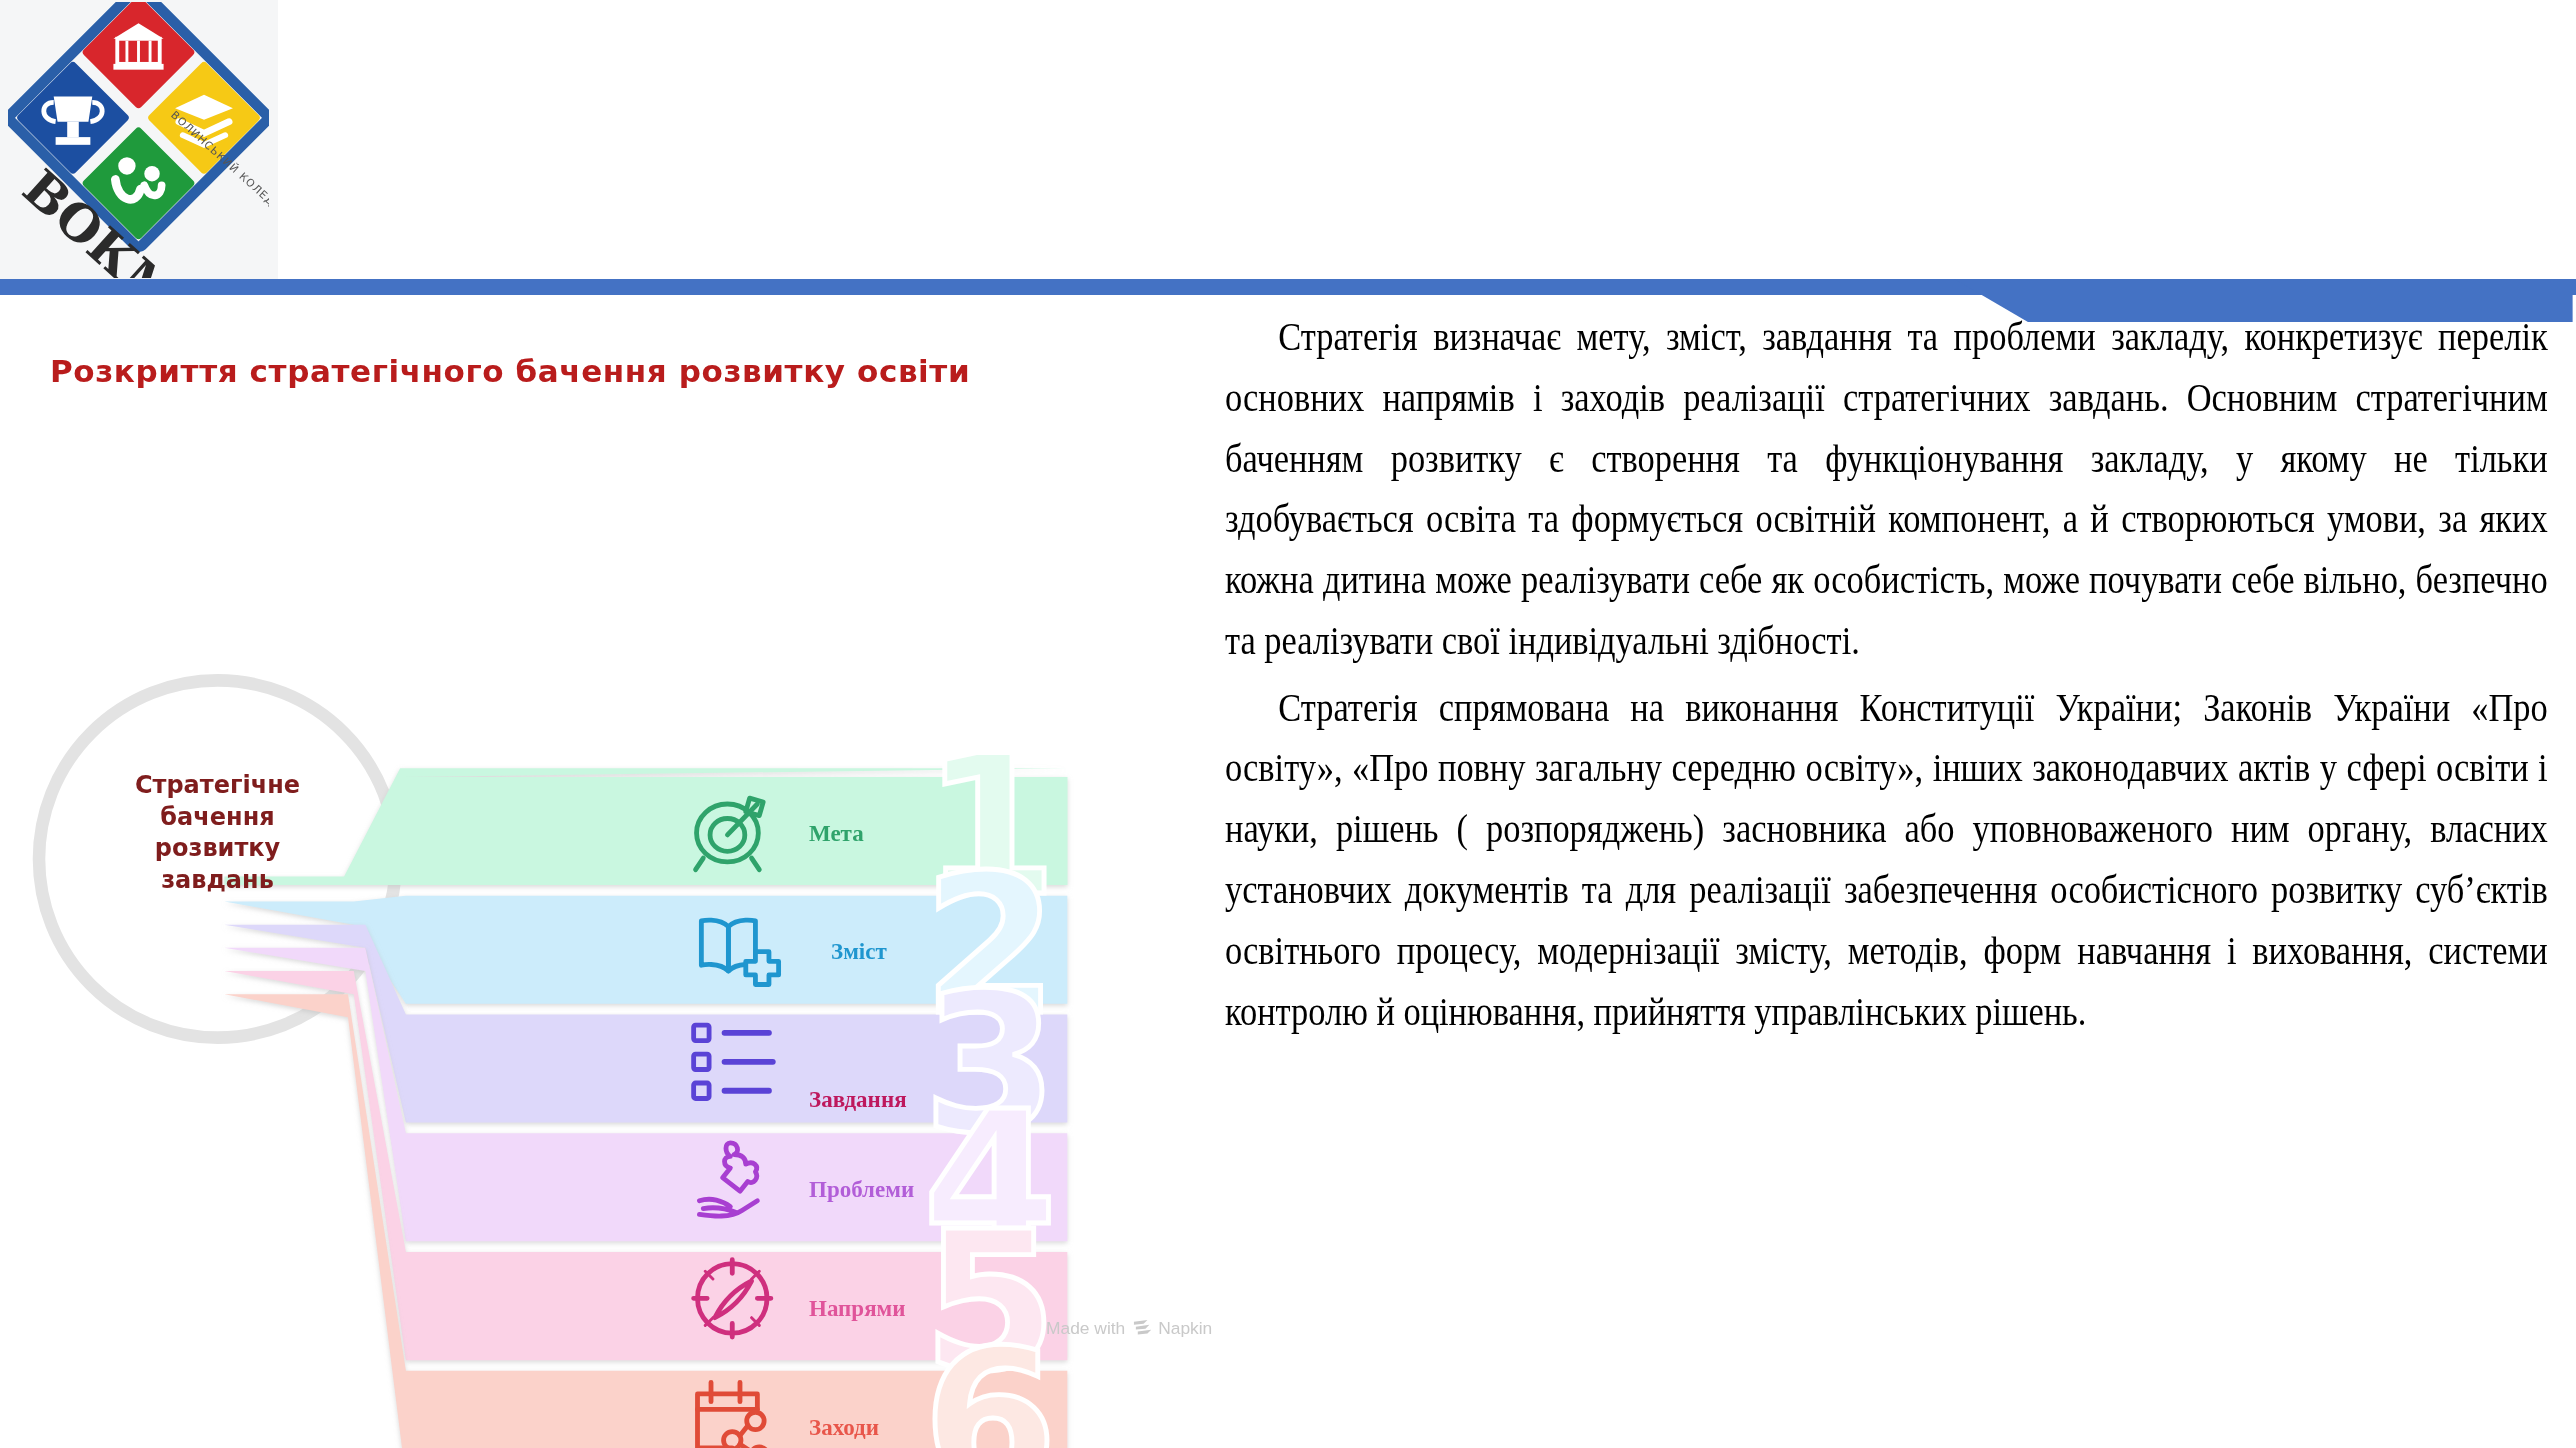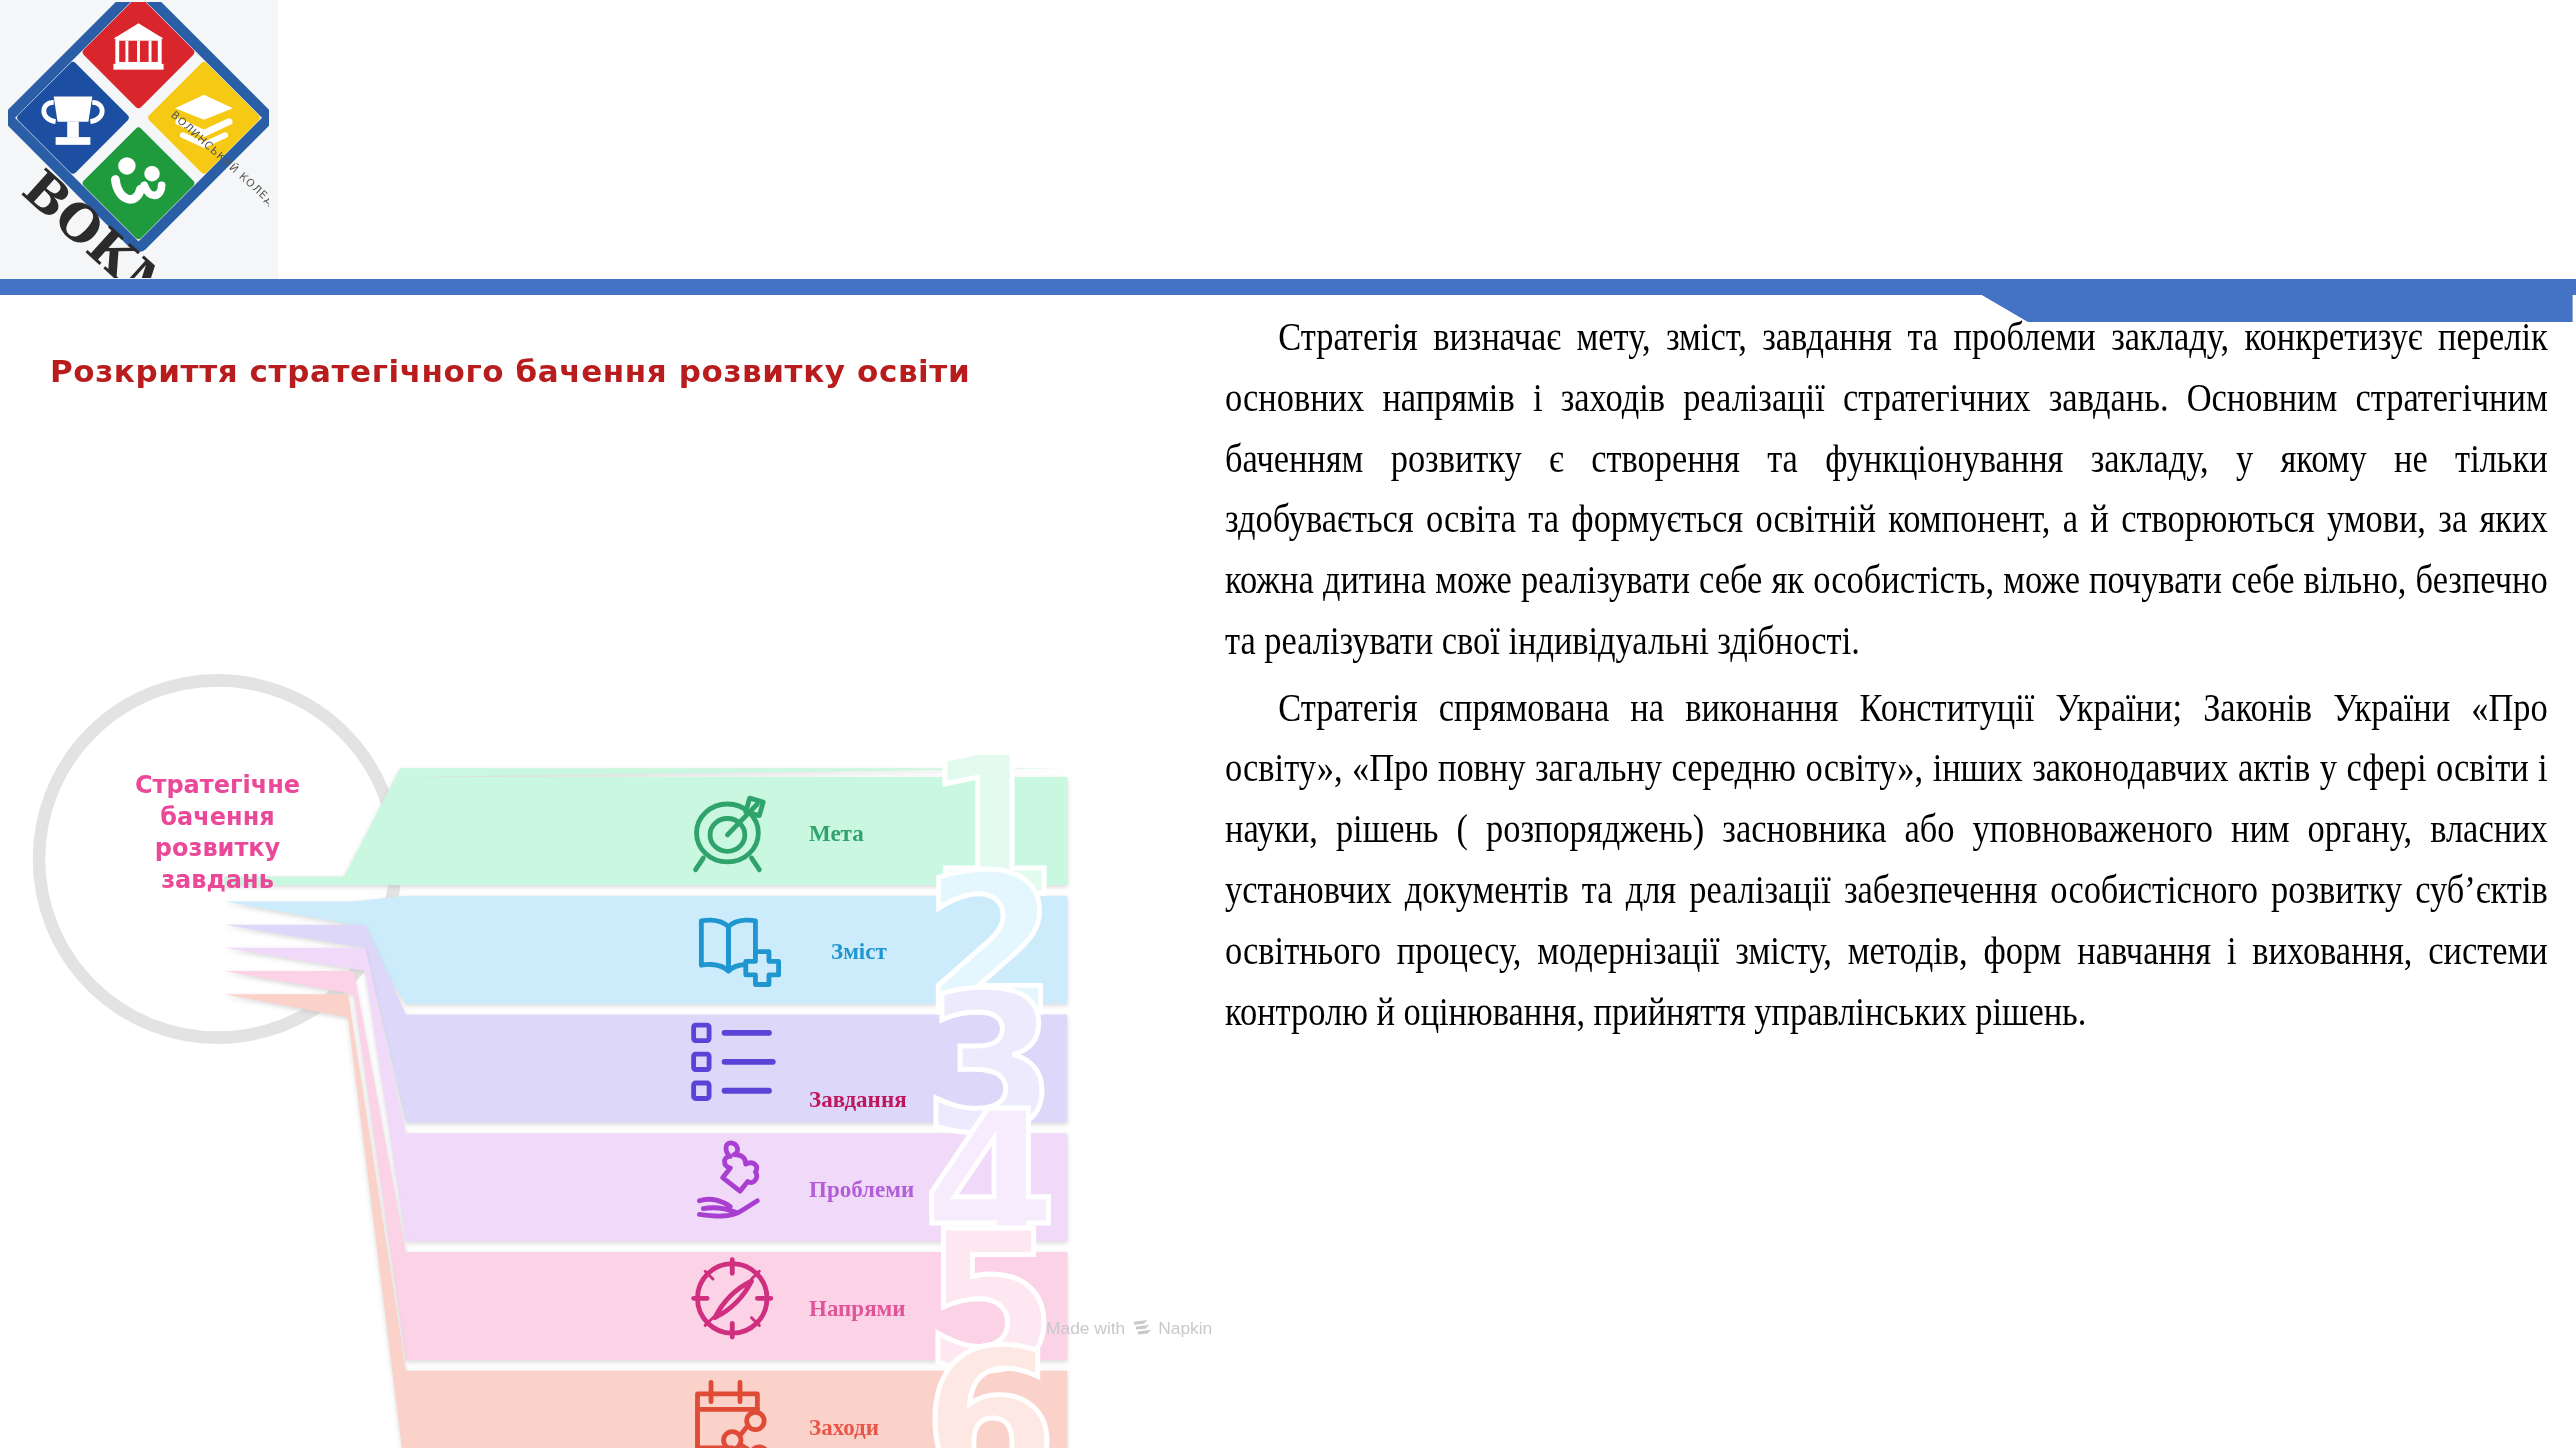--- a/index.html
+++ b/index.html
@@ -42,21 +42,21 @@
     white-space:nowrap;
   }
   #diagram-svg{position:absolute;left:0;top:0;}
   #circle-label{
     position:absolute;left:58px;top:471px;width:319px;
     text-align:center;
     font-family:"DejaVu Sans", sans-serif;
     font-weight:bold;
     font-size:24px;
     line-height:1.32;
-    color:#ec4899;
+    color:#7f1d1d;
   }
   .row-label{
     position:absolute;
     font-family:Liberation Serif, serif;
     font-weight:bold;
     font-size:23px;
     white-space:nowrap;
   }
   #napkin-mark{
     position:absolute;left:1046px;top:1019px;

